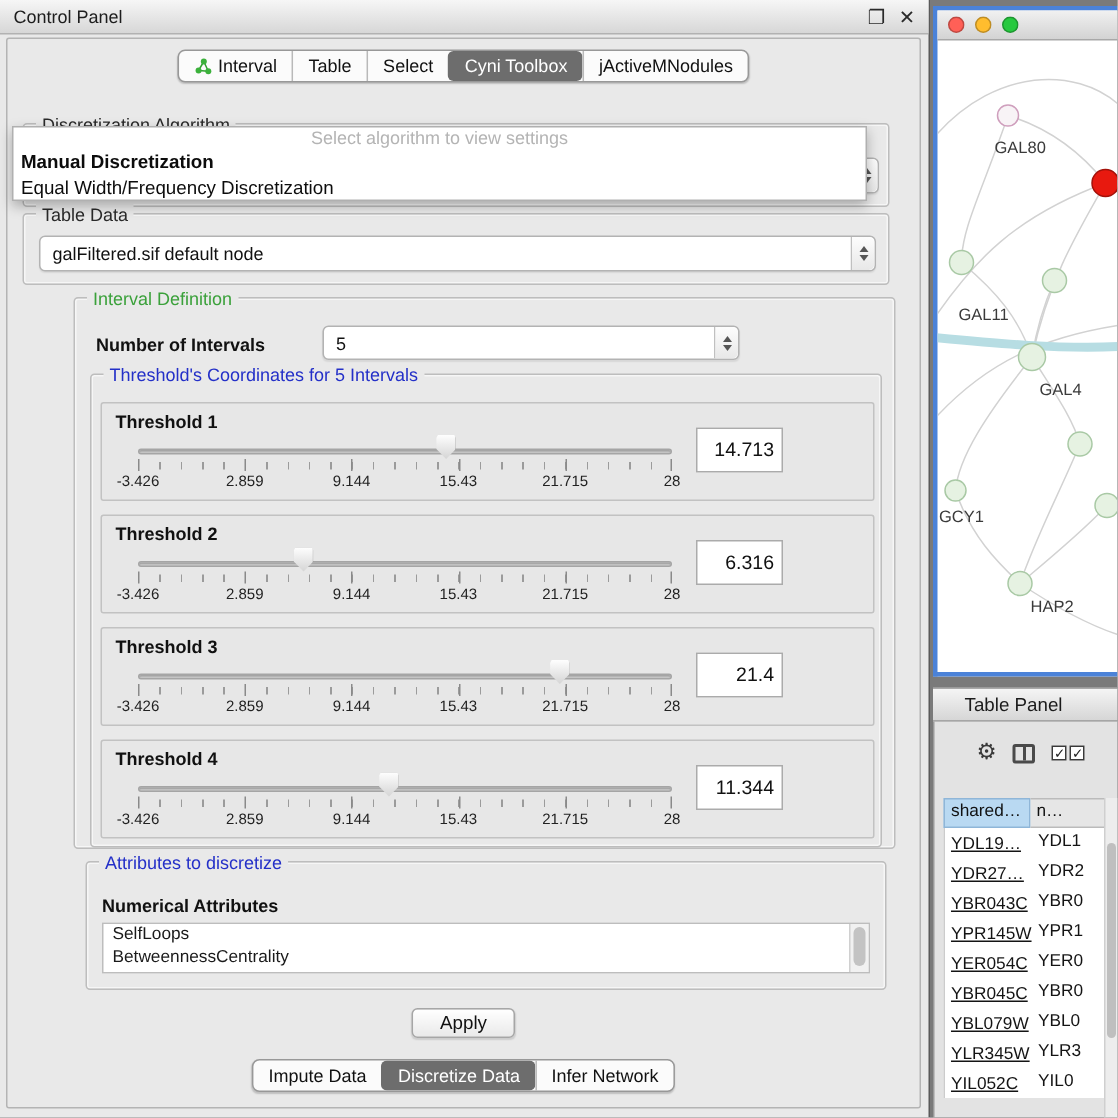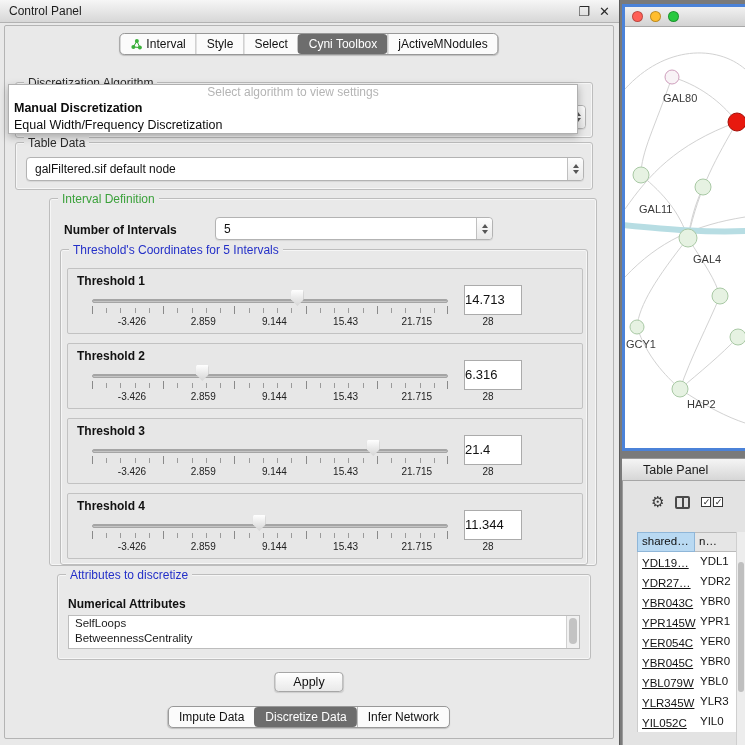--- a/index.html
+++ b/index.html
@@ -53,22 +53,22 @@
   .thresholds-group { left:10px; top:50px; width:528px; height:316px; }
 
   .threshold-panel { position:absolute; left:6px; width:516px; height:66px; border:1px solid #c2c2c2; background:#e7e7e7; border-radius:2px; }
   .tp-label { position:absolute; left:9px; top:5px; font-size:12px; font-weight:bold; color:#111; }
   .slider { position:absolute; left:24px; top:0; width:356px; height:66px; }
   .track { position:absolute; left:0; right:0; top:30px; height:4px; background:#c9c9c9; border:1px solid #a5a5a5; border-radius:2px; box-shadow:inset 0 1px 1px rgba(0,0,0,.2); }
   .thumb { position:absolute; top:21px; width:13px; height:16px; background:linear-gradient(#fefefe,#d5d5d5); clip-path:polygon(8% 0,92% 0,100% 12%,100% 58%,50% 100%,0 58%,0 12%); transform:translateX(-50%); filter:drop-shadow(0 0 1px #8a8a8a); }
   .ticks { position:absolute; left:0; right:0; top:39px; height:5px; background:repeating-linear-gradient(90deg,#9b9b9b 0,#9b9b9b 1px,transparent 1px,transparent 4%); }
   .maj { position:absolute; top:37px; width:1px; height:8px; background:#8a8a8a; }
   .scale { position:absolute; left:0; right:0; top:47px; height:12px; font-size:10px; color:#222; }
-  .scale span { position:absolute; transform:translateX(-50%); white-space:nowrap;margin-left:40px; }
-  .tfield { position:absolute; left:396px; top:16px; width:58px; height:30px; background:#fff; border:1px solid #ababab; font-size:13px; color:#111; padding:6px 5px 0 0; }
+  .scale span { position:absolute; transform:translateX(-50%); white-space:nowrap; }
+  .tfield { position:absolute; left:396px; top:16px; width:58px; height:30px; background:#fff; border:1px solid #ababab; font-size:13px; color:#111; text-align:right; padding:6px 5px 0 0; }
 
   
   .attr-group { left:52px; top:548px; width:534px; height:86px; }
   .attr-label { position:absolute; left:10px; top:22px; font-size:12px; font-weight:bold; color:#111; }
   .listbox { position:absolute; left:10px; top:40px; width:512px; height:34px; background:#fff; border:1px solid #bdbdbd; overflow:hidden; }
   .list-item { font-size:11.5px; color:#1a1a1a; line-height:15px; padding-left:6px; white-space:nowrap; }
   .vscroll { position:absolute; right:0; top:0; bottom:0; width:13px; background:#f1f1f1; border-left:1px solid #d0d0d0; }
   .vscroll .thumb-v { position:absolute; left:2px; top:2px; width:8px; height:26px; background:#c3c3c3; border-radius:4px; }
 
   .apply-btn { position:absolute; left:50%; transform:translateX(-50%); top:646px; padding:2px 18px; font-size:12.5px; color:#111; background:linear-gradient(#ffffff,#e9e9e9); border:1px solid #a6a6a6; border-radius:4px; box-shadow:0 1px 1px rgba(0,0,0,.12); }
@@ -82,21 +82,21 @@
   .net-canvas { position:absolute; left:0; top:20px; right:0; bottom:0; overflow:hidden; }
 
   .table-panel-bar { position:absolute; left:2px; top:458px; width:123px; height:23px; background:linear-gradient(#f5f5f5,#d6d6d6); border-top:1px solid #9a9a9a; border-bottom:1px solid #a6a6a6; font-size:12.5px; color:#1b1b1b; line-height:22px; padding-left:21px; }
   .browser-panel { position:absolute; left:2px; top:481px; width:123px; height:264px; background:#e3e3e3; border-left:1px solid #9a9a9a; }
   .tb-toolbar { position:absolute; left:0; top:8px; height:26px; display:flex; align-items:center; gap:11px; padding-left:28px; }
   .gear { font-size:15px; color:#3a3a3a; line-height:16px; }
   .col-icon { width:15px; height:13px; border:2px solid #4a4a4a; border-radius:2px; background:linear-gradient(90deg,transparent 0 5px,#4a4a4a 5px 7px,transparent 7px); }
   .checks { display:flex; gap:2px; }
   .cb { width:10px; height:10px; border:1px solid #3a3a3a; background:#fff; font-size:9px; line-height:9px; text-align:center; color:#222; }
 
-  .grid-table { position:absolute; left:6px; top:51px; width:108px;margin-left:8px; }
+  .grid-table { position:absolute; left:6px; top:51px; width:108px; }
   .t-head { display:flex; height:20px; font-size:11.5px; color:#111; }
   .th-c1 { width:58px; background:#b9d9f2; border:1px solid #8fb6d8; padding:2px 0 0 4px; }
   .th-c2 { flex:1; background:#e6e6e6; border:1px solid #bbb; border-left:none; padding:2px 0 0 4px; overflow:hidden; }
   .t-row { display:flex; height:20px; background:#fff; font-size:11.5px; color:#141414; border-left:1px solid #ccc; }
   .t-c1 { width:58px; padding:5px 0 0 4px; overflow:hidden; white-space:nowrap;text-decoration:underline; }
   .t-c2 { flex:1; padding:3px 0 0 4px; overflow:hidden; white-space:nowrap; }
 
   .right-scroll { position:absolute; right:0; top:51px; bottom:0; width:9px; background:#ededed; border-left:1px solid #cfcfcf; }
   .right-scroll .thumb-v { position:absolute; left:1px; top:30px; width:6px; height:130px; background:#bfbfbf; border-radius:3px; }
 
@@ -122,21 +122,21 @@
           <line x1="3" y1="9" x2="6.5" y2="3" stroke="#2fa12f" stroke-width="1"></line>
           <line x1="6.5" y1="3" x2="9.5" y2="9.5" stroke="#2fa12f" stroke-width="1"></line>
           <line x1="3" y1="9" x2="9.5" y2="9.5" stroke="#2fa12f" stroke-width="1"></line>
           <circle cx="3" cy="9" r="2" fill="#3bb13b"></circle>
             <circle cx="6.5" cy="3" r="2" fill="#3bb13b"></circle>
             <circle cx="9.5" cy="9.5" r="2" fill="#3bb13b"></circle>
         </svg>
         <span>Interval</span>
       </div>
       <div class="seg-item">
-          <span>Style</span>
+          <span>Table</span>
         </div>
       <div class="seg-item">
           <span>Select</span>
         </div>
       <div class="seg-item selected">
           <span>Cyni Toolbox</span>
         </div>
       <div class="seg-item">
           <span>jActiveMNodules</span>
         </div>

